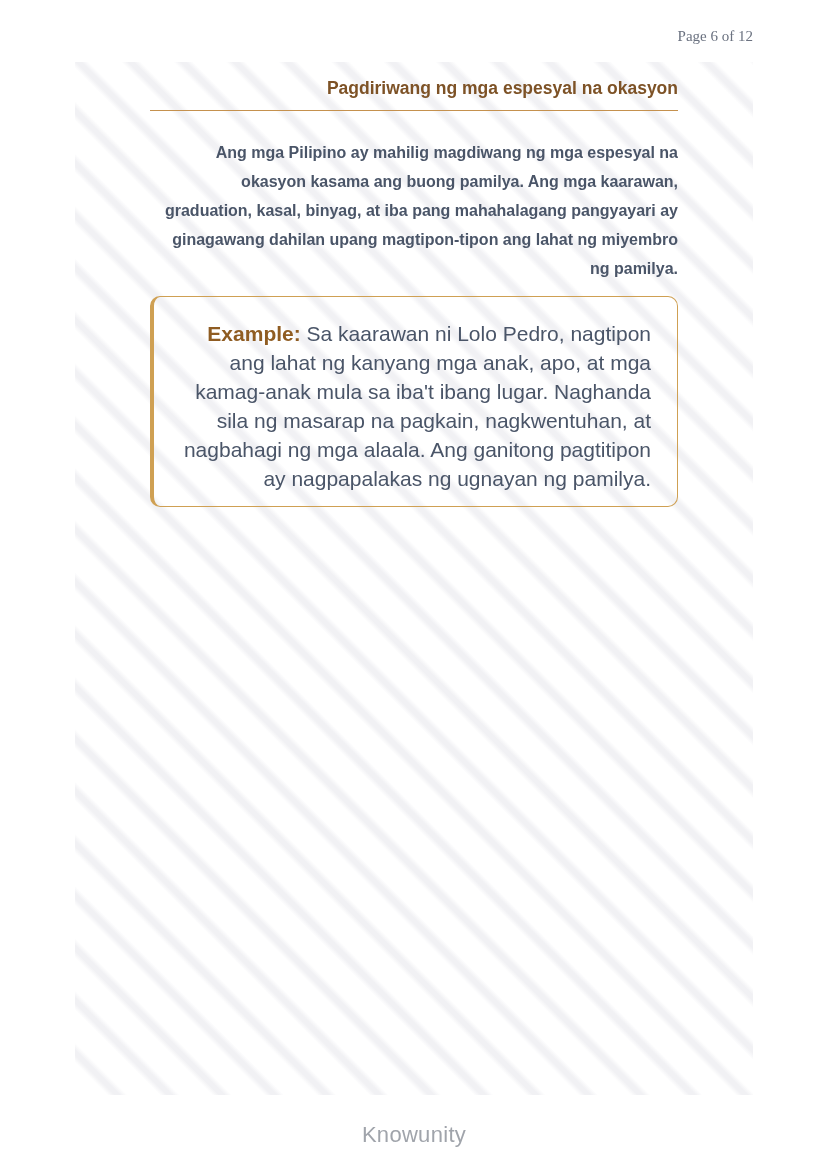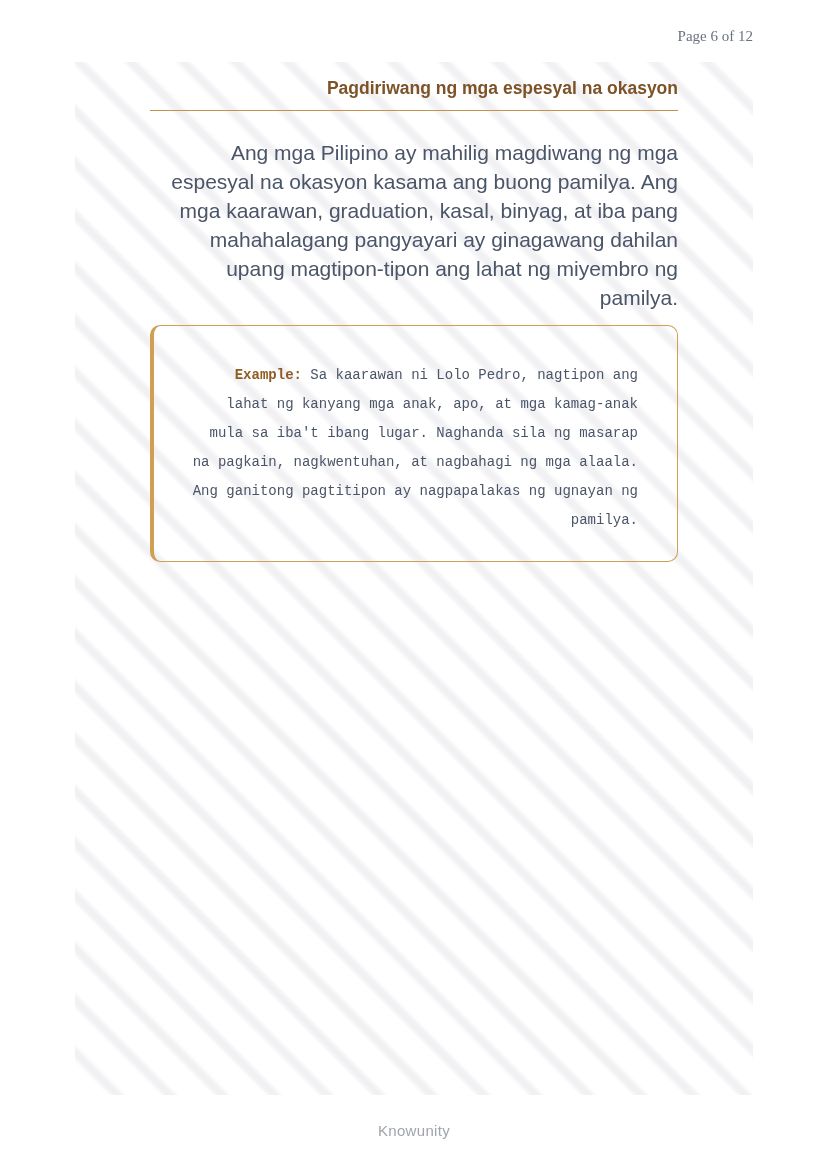--- a/index.html
+++ b/index.html
@@ -51,49 +51,49 @@
     margin:0;
     font-size:17.5px;
     line-height:22px;
     font-weight:700;
     color:var(--c-heading);
     padding-bottom:11px;
     border-bottom:1.5px solid var(--c-underline);
   }
   .body-text{
     margin:27px 0 0 0;
-    font-size:21px;
+    font-size:16px;
     line-height:29px;
     color:var(--c-body);
+    font-weight:bold;
   }
   .example-box{
     margin-top:13px;
     border:1.5px solid var(--c-gold);
     border-left-width:4.5px;
     border-radius:10px;
     padding:22px 26px 13px 18px;
   }
   .example-text{
-    margin:13px;
-    font-size:14px;
+    margin:0;
+    font-size:21px;
     line-height:29px;
     color:var(--c-body);
-    font-family:Liberation Mono, monospace;
   }
   .example-label{
     font-weight:700;
     color:var(--c-label);
   }
   .footer-brand{
     position:absolute;
     top:1122px;
     left:0;
     width:100%;
     text-align:center;
-    font-size:15px;
+    font-size:22px;
     letter-spacing:0.3px;
     color:var(--c-footer);
   }
 </style>
 </head>
 <body>
 
 <div class="page-indicator">Page 6 of 12</div>
 
 <div class="sheet">

